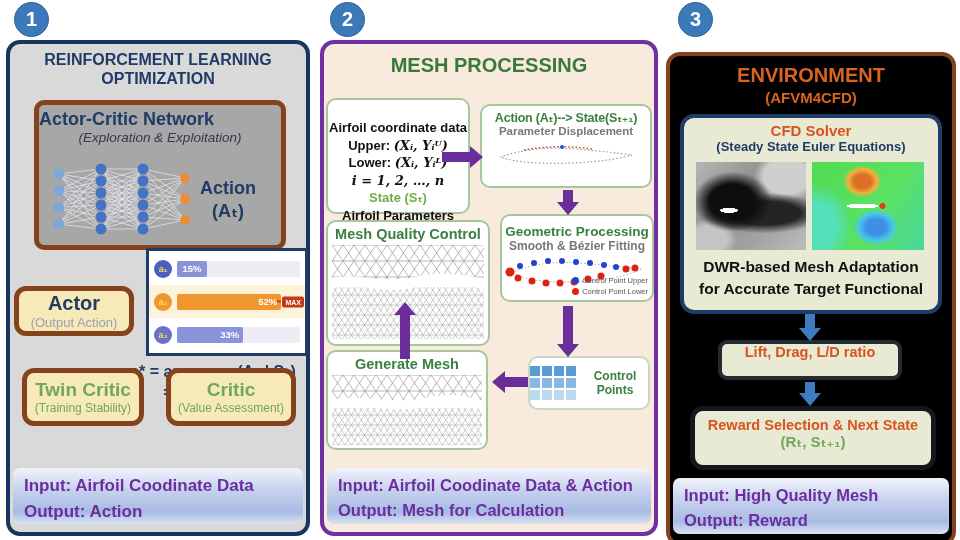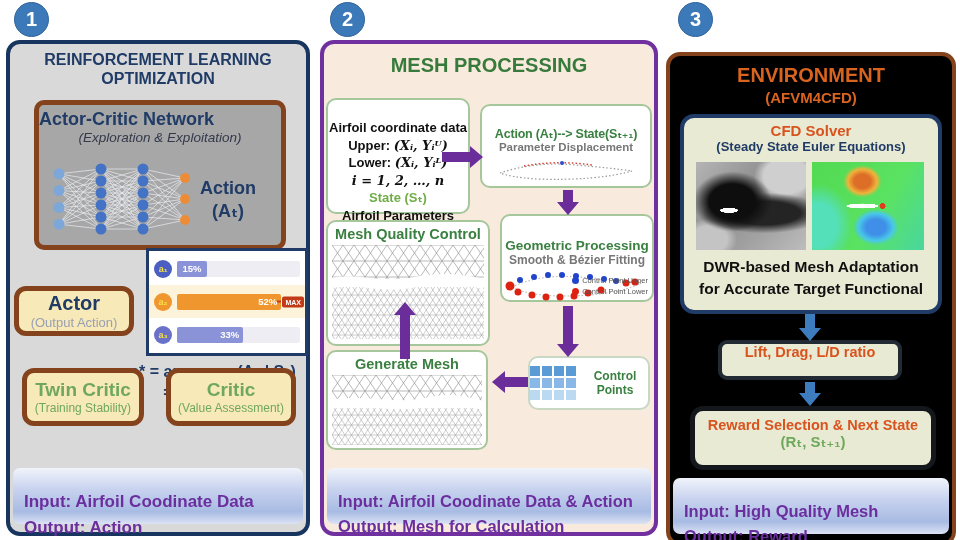--- a/index.html
+++ b/index.html
@@ -36,31 +36,31 @@
   .maxb::before{content:'';position:absolute;left:-5px;top:50%;width:4px;height:2px;margin-top:-1px;background:#c23a18;}
   .formula{position:absolute;left:106px;top:318px;width:194px;text-align:center;font-weight:bold;font-size:16px;color:#1f3b66;line-height:1.3;}
   .tan{position:absolute;background:#f8e9b8;border:5px solid #84431c;border-radius:12px;box-sizing:border-box;
        display:flex;flex-direction:column;align-items:center;justify-content:center;text-align:center;}
   .tan .t1{font-weight:bold;font-size:20px;color:#1f3b66;line-height:1;}
   .tan .t2{font-size:13px;color:#98a0b2;margin-top:2px;}
   .tan.greeny .t1{color:#6fa85c;font-size:19px;}
   .tan.greeny .t2{color:#6fa85c;font-size:12px;}
   .footer{position:absolute;left:3px;right:3px;bottom:8px;height:56px;border-radius:7px;
           background:linear-gradient(180deg,#f0f3fb,#c6d1ee 40%,#a8bbe3 78%,#dbe2f4);
-          color:#6b2e9e;font-weight:bold;font-size:16.5px;line-height:1.5;padding:21px 0 0 11px;box-sizing:border-box;}
+          color:#6b2e9e;font-weight:bold;font-size:16.5px;line-height:1.5;padding:5px 0 0 11px;box-sizing:border-box;}
   
   .gbox{position:absolute;background:#fff;border:2px solid #a6c79b;border-radius:10px;box-sizing:border-box;text-align:center;}
   .gt{font-weight:bold;color:#3a8040;}
   .coordbox{left:2px;top:54px;width:144px;height:116px;padding-top:19px;font-size:13px;font-weight:bold;line-height:1.35;color:#111;}
   .math{font-family:"DejaVu Serif","Liberation Serif",serif;font-style:italic;}
   .stline{color:#70ad47;}
   .actbox{left:156px;top:60px;width:172px;height:84px;padding-top:4px;}
-  .actbox .gt{font-size:12.5px;letter-spacing:-0.2px;margin-top:16px;}
+  .actbox .gt{font-size:12.5px;letter-spacing:-0.2px;}
   .gsub{font-weight:bold;color:#777;font-size:11.5px;}
-  .geobox{left:176px;top:170px;width:154px;height:88px;padding-top:22px;}
+  .geobox{left:176px;top:170px;width:154px;height:88px;padding-top:8px;}
   .geobox .gt{font-size:13.5px;}
   .geoleg{position:absolute;right:4px;bottom:3px;text-align:left;font-size:7.5px;color:#555;line-height:1.5;}
   .geoleg .dot{display:inline-block;width:7px;height:7px;border-radius:50%;vertical-align:-1px;margin-right:3px;}
   .mqbox{left:2px;top:176px;width:164px;height:126px;padding-top:4px;}
   .mqbox .gt,.genbox .gt{font-size:14.5px;}
   .genbox{left:2px;top:306px;width:162px;height:100px;padding-top:4px;}
   .cpbox{left:204px;top:312px;width:122px;height:54px;border-color:#c9d8c4;display:flex;align-items:center;justify-content:center;gap:6px;}
   .cpg{display:grid;grid-template-columns:repeat(4,10px);grid-auto-rows:10px;gap:2px;}
   .cpg i{display:block;}
   .cpg i:nth-child(-n+4){background:#5b9bd5;}

